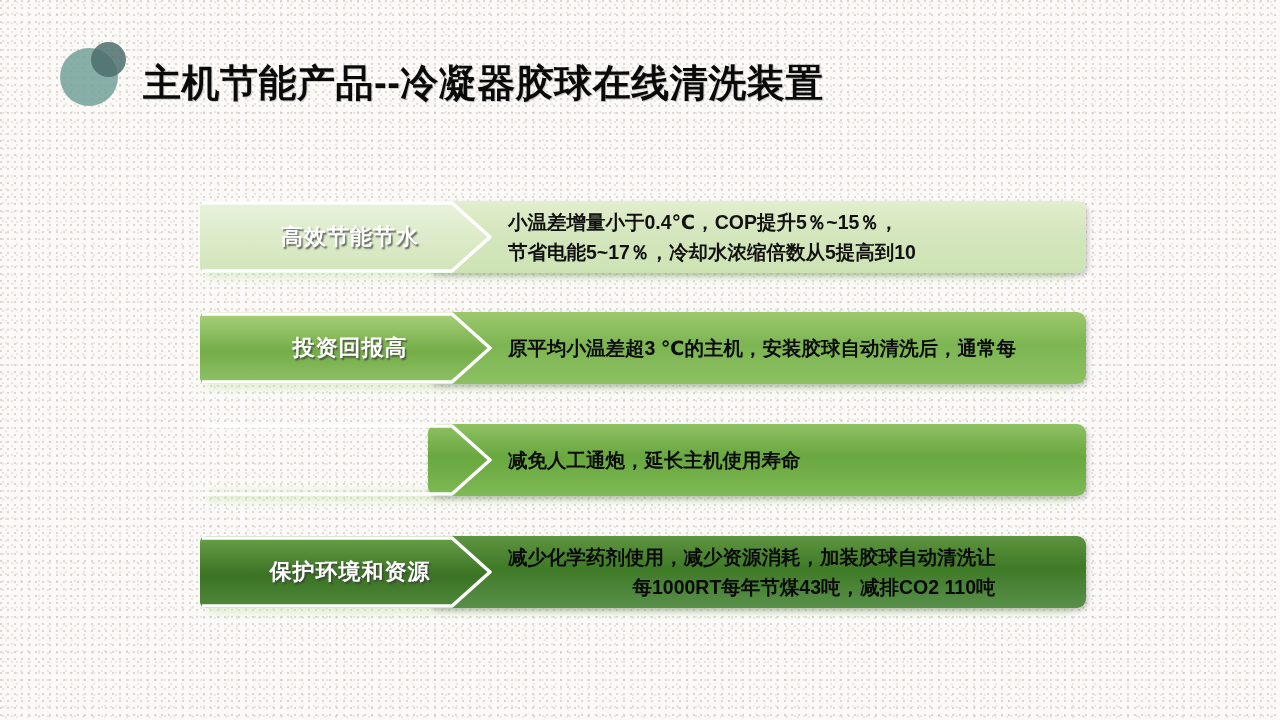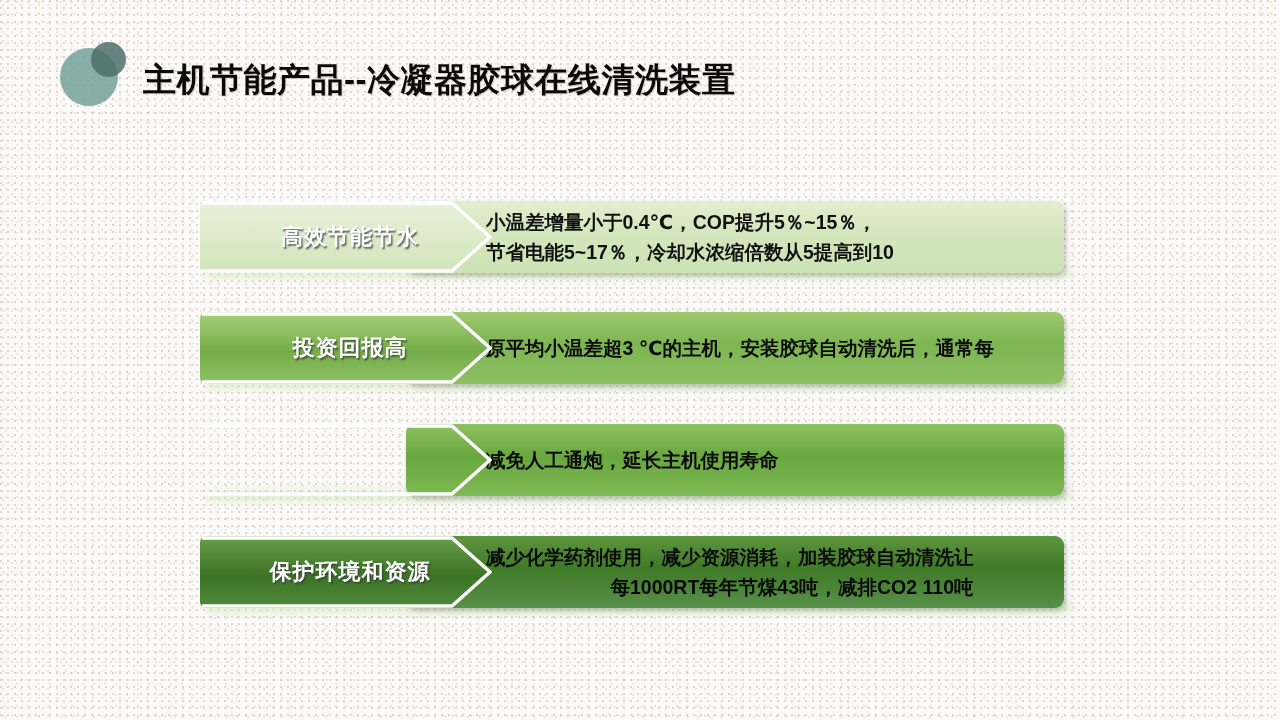--- a/index.html
+++ b/index.html
@@ -65,21 +65,21 @@
     width: 35px;
     height: 35px;
     border-radius: 50%;
     background: #4e6f6c;
     opacity: 0.85;
   }
   .title {
     position: absolute;
     left: 143px;
     top: 58px;
-    font-size: 33px;
+    font-size: 38px;
     font-weight: bold;
     color: #0a0a0a;
     letter-spacing: 0.5px;
     white-space: nowrap;
     text-shadow: 1px 1px 0 rgba(150,150,150,0.45);
   }
 
   
   .rows {
     position: absolute;
@@ -95,21 +95,21 @@
     height: 72px;
   }
   .row.r0 { top: 201px; }
   .row.r1 { top: 312px; }
   .row.r2 { top: 424px; }
   .row.r3 { top: 536px; }
 
   
   .body-panel {
     position: absolute;
-    left: 206px;
+    left: 228px;
     top: 0;
     width: 658px;
     height: 72px;
     border-radius: 9px;
     box-shadow: 2px 3px 5px rgba(80,80,80,0.30);
     overflow: hidden;
   }
   .body-text {
     position: absolute;
     left: 80px;

